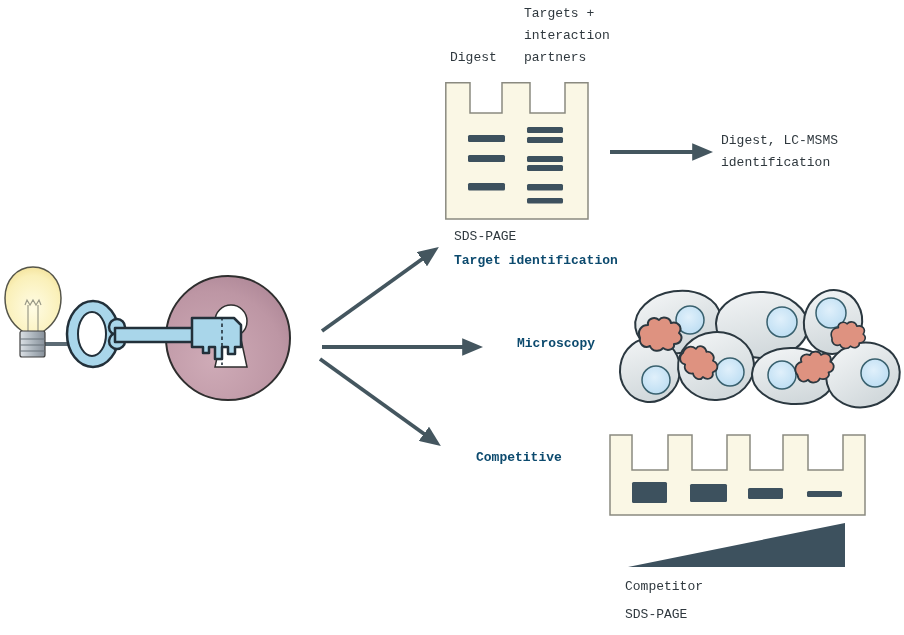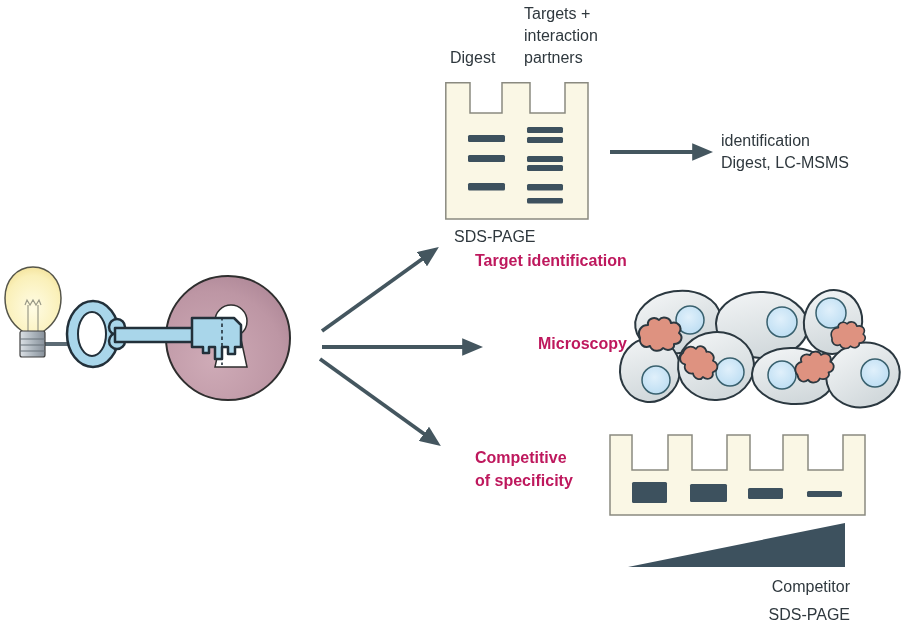--- a/index.html
+++ b/index.html
@@ -6,29 +6,30 @@
   #canvas{
     position:relative;
     width:904px;height:635px;
     background:#ffffff;
     overflow:hidden;
     font-family:"Liberation Sans", sans-serif;
   }
   .abs{position:absolute;}
   .label{
     position:absolute;
-    font-size:16px;
+    font-size:13px;
     line-height:22px;
     color:#2f383e;
     white-space:nowrap;
+    font-family:Liberation Mono, monospace;
   }
-  .label.bold{font-weight:700;color:#be185d;margin-left:21px;}
+  .label.bold{font-weight:700;color:#0c4a6e;}
   .label span{display:block;}
   .competitive{line-height:23px;}
-  .center-box{text-align:right;}
+  .center-box{text-align:left;}
 </style>
 </head>
 <body>
 
 <div id="canvas">
 
   <svg class="abs" style="left:0;top:253px" width="320" height="160" viewBox="0 0 320 160">
     <defs>
       <radialGradient id="bulbGrad" cx="50%" cy="62%" r="70%">
         <stop offset="0%" stop-color="#fffce4"></stop>
@@ -159,28 +160,27 @@
     <span>Targets +</span>
     <span>interaction</span>
     <span>partners</span>
   </div>
 
   <div class="label" style="left:454px;top:226px">SDS-PAGE</div>
 
   <div class="label bold" style="left:454px;top:250px">Target identification</div>
 
   <div class="label" style="left:721px;top:130px">
+    <span>Digest, LC-MSMS</span>
     <span>identification</span>
-    <span>Digest, LC-MSMS</span>
   </div>
 
   <div class="label bold" style="left:517px;top:333px">Microscopy</div>
 
-  <div class="label bold competitive" style="left:454px;top:446px">
+  <div class="label bold competitive" style="left:476px;top:446px">
     <span>Competitive</span>
-    <span>of specificity</span>
   </div>
 
   <div class="label center-box" style="left:625px;top:576px;width:225px">Competitor</div>
 
   <div class="label center-box" style="left:625px;top:604px;width:225px">SDS-PAGE</div>
 
 </div>
 
 </body></html>

